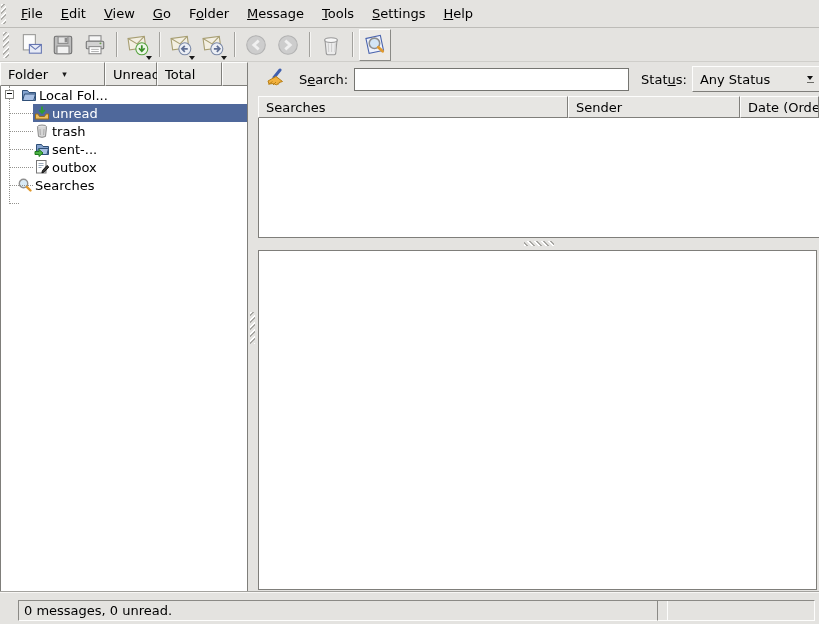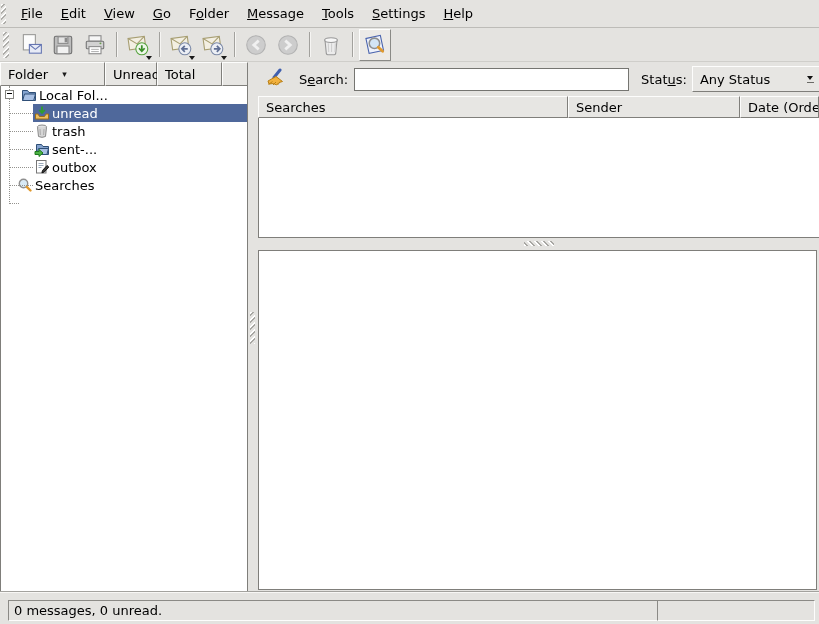--- a/index.html
+++ b/index.html
@@ -87,21 +87,21 @@
   .hs-handle{position:absolute;left:calc(50% - 15px);top:3px;width:30px;height:5px;
              background:repeating-linear-gradient(45deg,#fff 0 1.5px,#a8a7a3 1.5px 3px,transparent 3px 5px);}
 
   .preview{flex:1;background:#fff;border:1px solid #7f7e7a;margin:0 2px 2px 0;}
 
   
   .statusbar{position:absolute;left:0;right:0;bottom:0;height:32px;
              border-top:1px solid #a3a29e;box-shadow:inset 0 1px 0 #f8f7f5;background:#e4e3e0;}
   .sb-panel{position:absolute;top:8px;height:21px;box-sizing:border-box;border:1px solid;
             border-color:#8b8a86 #fdfdfc #fdfdfc #8b8a86;display:flex;align-items:center;padding:0 5px;}
-  .sb-left{left:8px;width:650px;}
+  .sb-left{left:18px;width:650px;}
   .sb-right{left:657px;width:158px;}
 </style>
 </head>
 <body>
 
 <div class="window">
 
   <div class="menubar">
     <div class="mb-handle"></div>
   <span class="menu-item"><u>F</u>ile</span>

